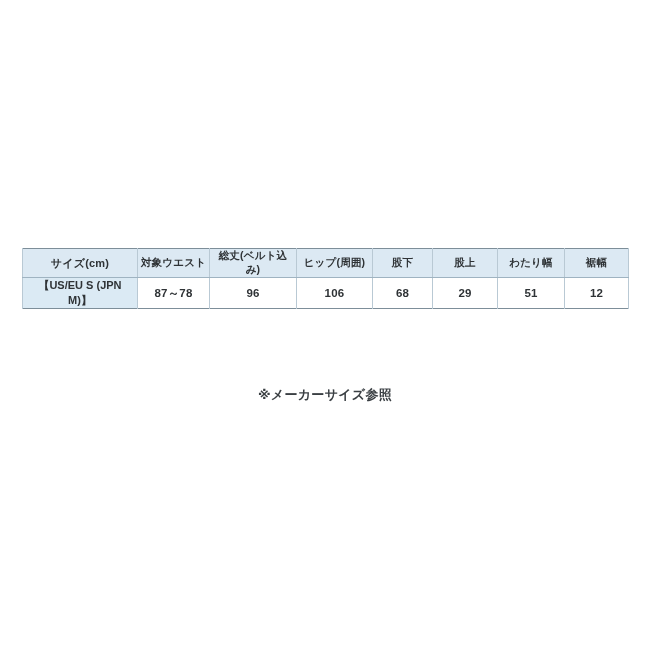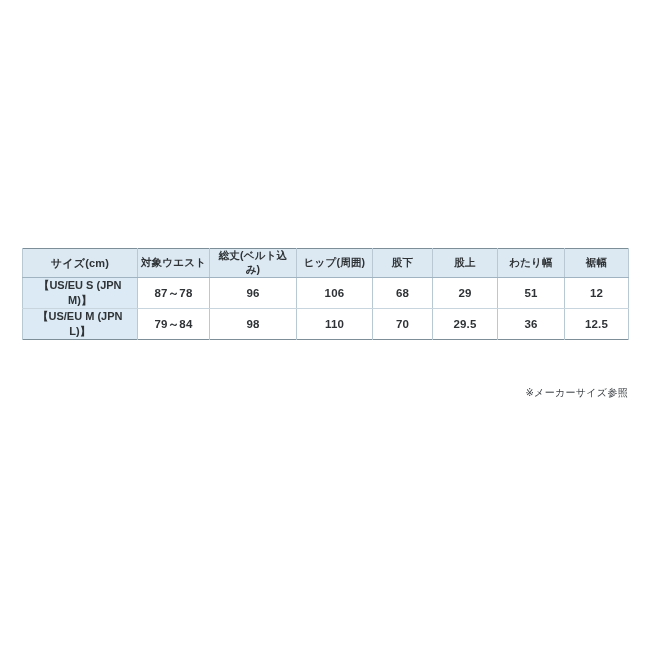--- a/index.html
+++ b/index.html
@@ -87,24 +87,24 @@
   col.c-in    { width: 60px; }
   col.c-rise  { width: 65px; }
   col.c-thigh { width: 67px; }
   col.c-hem   { width: 64px; }
 
   .footnote {
     position: absolute;
     left: 22px;
     top: 386px;
     width: 606px;
-    text-align: right;
-    font-size: 10px;
+    text-align: center;
+    font-size: 13px;
     color: #3a3f43;
-    font-weight: normal;
+    font-weight: bold;
     letter-spacing: 0.3px;
   }
 </style>
 </head>
 <body>
 
 <div class="page">
 
   <div class="table-wrap">
     <table class="size-table">
@@ -134,29 +134,19 @@
         <tr>
           <td class="col-size">【US/EU S (JPN M)】</td>
           <td>87～78</td>
           <td>96</td>
           <td>106</td>
           <td>68</td>
           <td>29</td>
           <td>51</td>
           <td>12</td>
         </tr>
-        <tr>
-          <td class="col-size">【US/EU M (JPN L)】</td>
-          <td>79～84</td>
-          <td>98</td>
-          <td>110</td>
-          <td>70</td>
-          <td>29.5</td>
-          <td>36</td>
-          <td>12.5</td>
-        </tr>
       </tbody>
     </table>
   </div>
 
   <div class="footnote">※メーカーサイズ参照</div>
 
 </div>
 
 </body></html>

